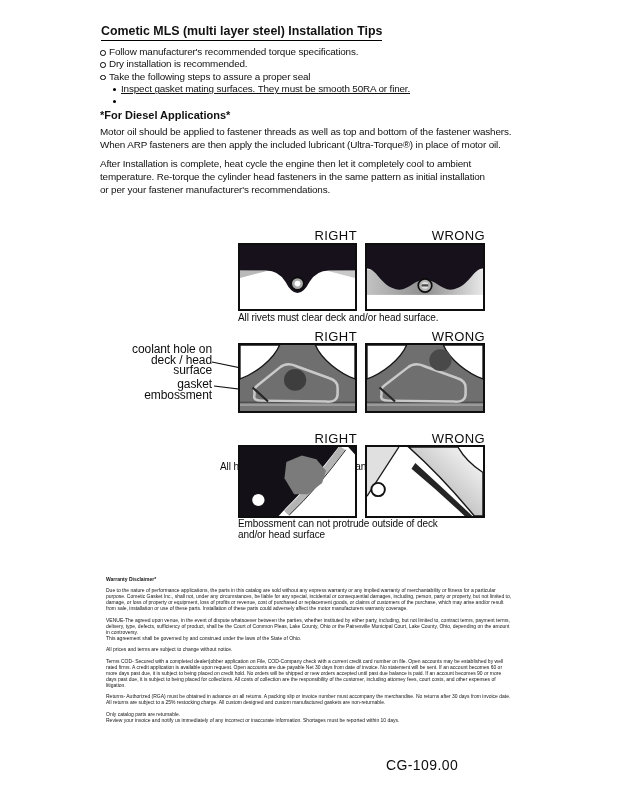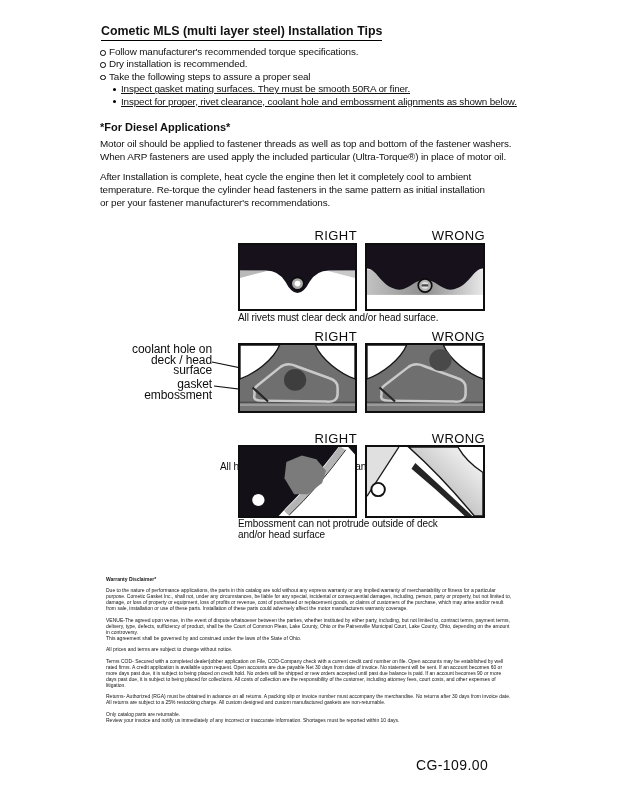--- a/index.html
+++ b/index.html
@@ -37,41 +37,41 @@
   .connector{position:absolute;left:200px;top:340px;width:110px;height:60px;}
 
   
   .disclaimer{position:absolute;left:106px;top:576px;width:406px;height:172px;}
   .disclaimer-inner{width:812px;transform:scale(0.5);transform-origin:0 0;
                     font-size:10px;line-height:12px;color:#151515;}
   .disclaimer-inner .dp{margin:0 0 11px 0;}
   .disclaimer-inner .dp.tight{margin:0;}
   .d-head{font-weight:700;margin:0 0 11px 0;}
 
-  .part-number{position:absolute;left:386px;top:757px;font-size:14px;letter-spacing:0.4px;color:#0d0d0d;margin-left:30px;}
+  .part-number{position:absolute;left:386px;top:757px;font-size:14px;letter-spacing:0.4px;color:#0d0d0d;}
 </style>
 </head>
 <body>
 
 <div class="page">
 
   <div class="intro">
     <h1 class="title">Cometic MLS (multi layer steel) Installation Tips</h1>
     <div class="bullets">
       <div class="b-row"><span class="ring"></span><span>Follow manufacturer's recommended torque specifications.</span></div>
       <div class="b-row"><span class="ring"></span><span>Dry installation is recommended.</span></div>
       <div class="b-row"><span class="ring"></span><span>Take the following steps to assure a proper seal</span></div>
       <div class="s-row"><span class="dot"></span><span>Inspect gasket mating surfaces.  They must be smooth 50RA or finer.</span></div>
-      <div class="s-row"><span class="dot"></span><span>Inspect for proper, rivet clearance, coolant hole and embossment alignments as shown below.</span></div>
+      <div class="s-row"><span class="dot"></span></div>
     </div>
 
     <h2 class="diesel-h">*For Diesel Applications*</h2>
     <div class="para">
       <div>Motor oil should be applied to fastener threads as well as top and bottom of the fastener washers.</div>
-      <div>When ARP fasteners are used apply the included particular (Ultra-Torque®) in place of motor oil.</div>
+      <div>When ARP fasteners are then apply the included lubricant (Ultra-Torque®) in place of motor oil.</div>
     </div>
     <div class="para p2">
       <div>After Installation is complete, heat cycle the engine then let it completely cool to ambient</div>
       <div>temperature. Re-torque the cylinder head fasteners in the same pattern as initial installation</div>
       <div>or per your fastener manufacturer's recommendations.</div>
     </div>
   </div>
 
   <div class="dg-label" style="left:238px;top:228px;width:119px;">RIGHT</div>
   <div class="dg-label" style="left:365px;top:228px;width:120px;">WRONG</div>

